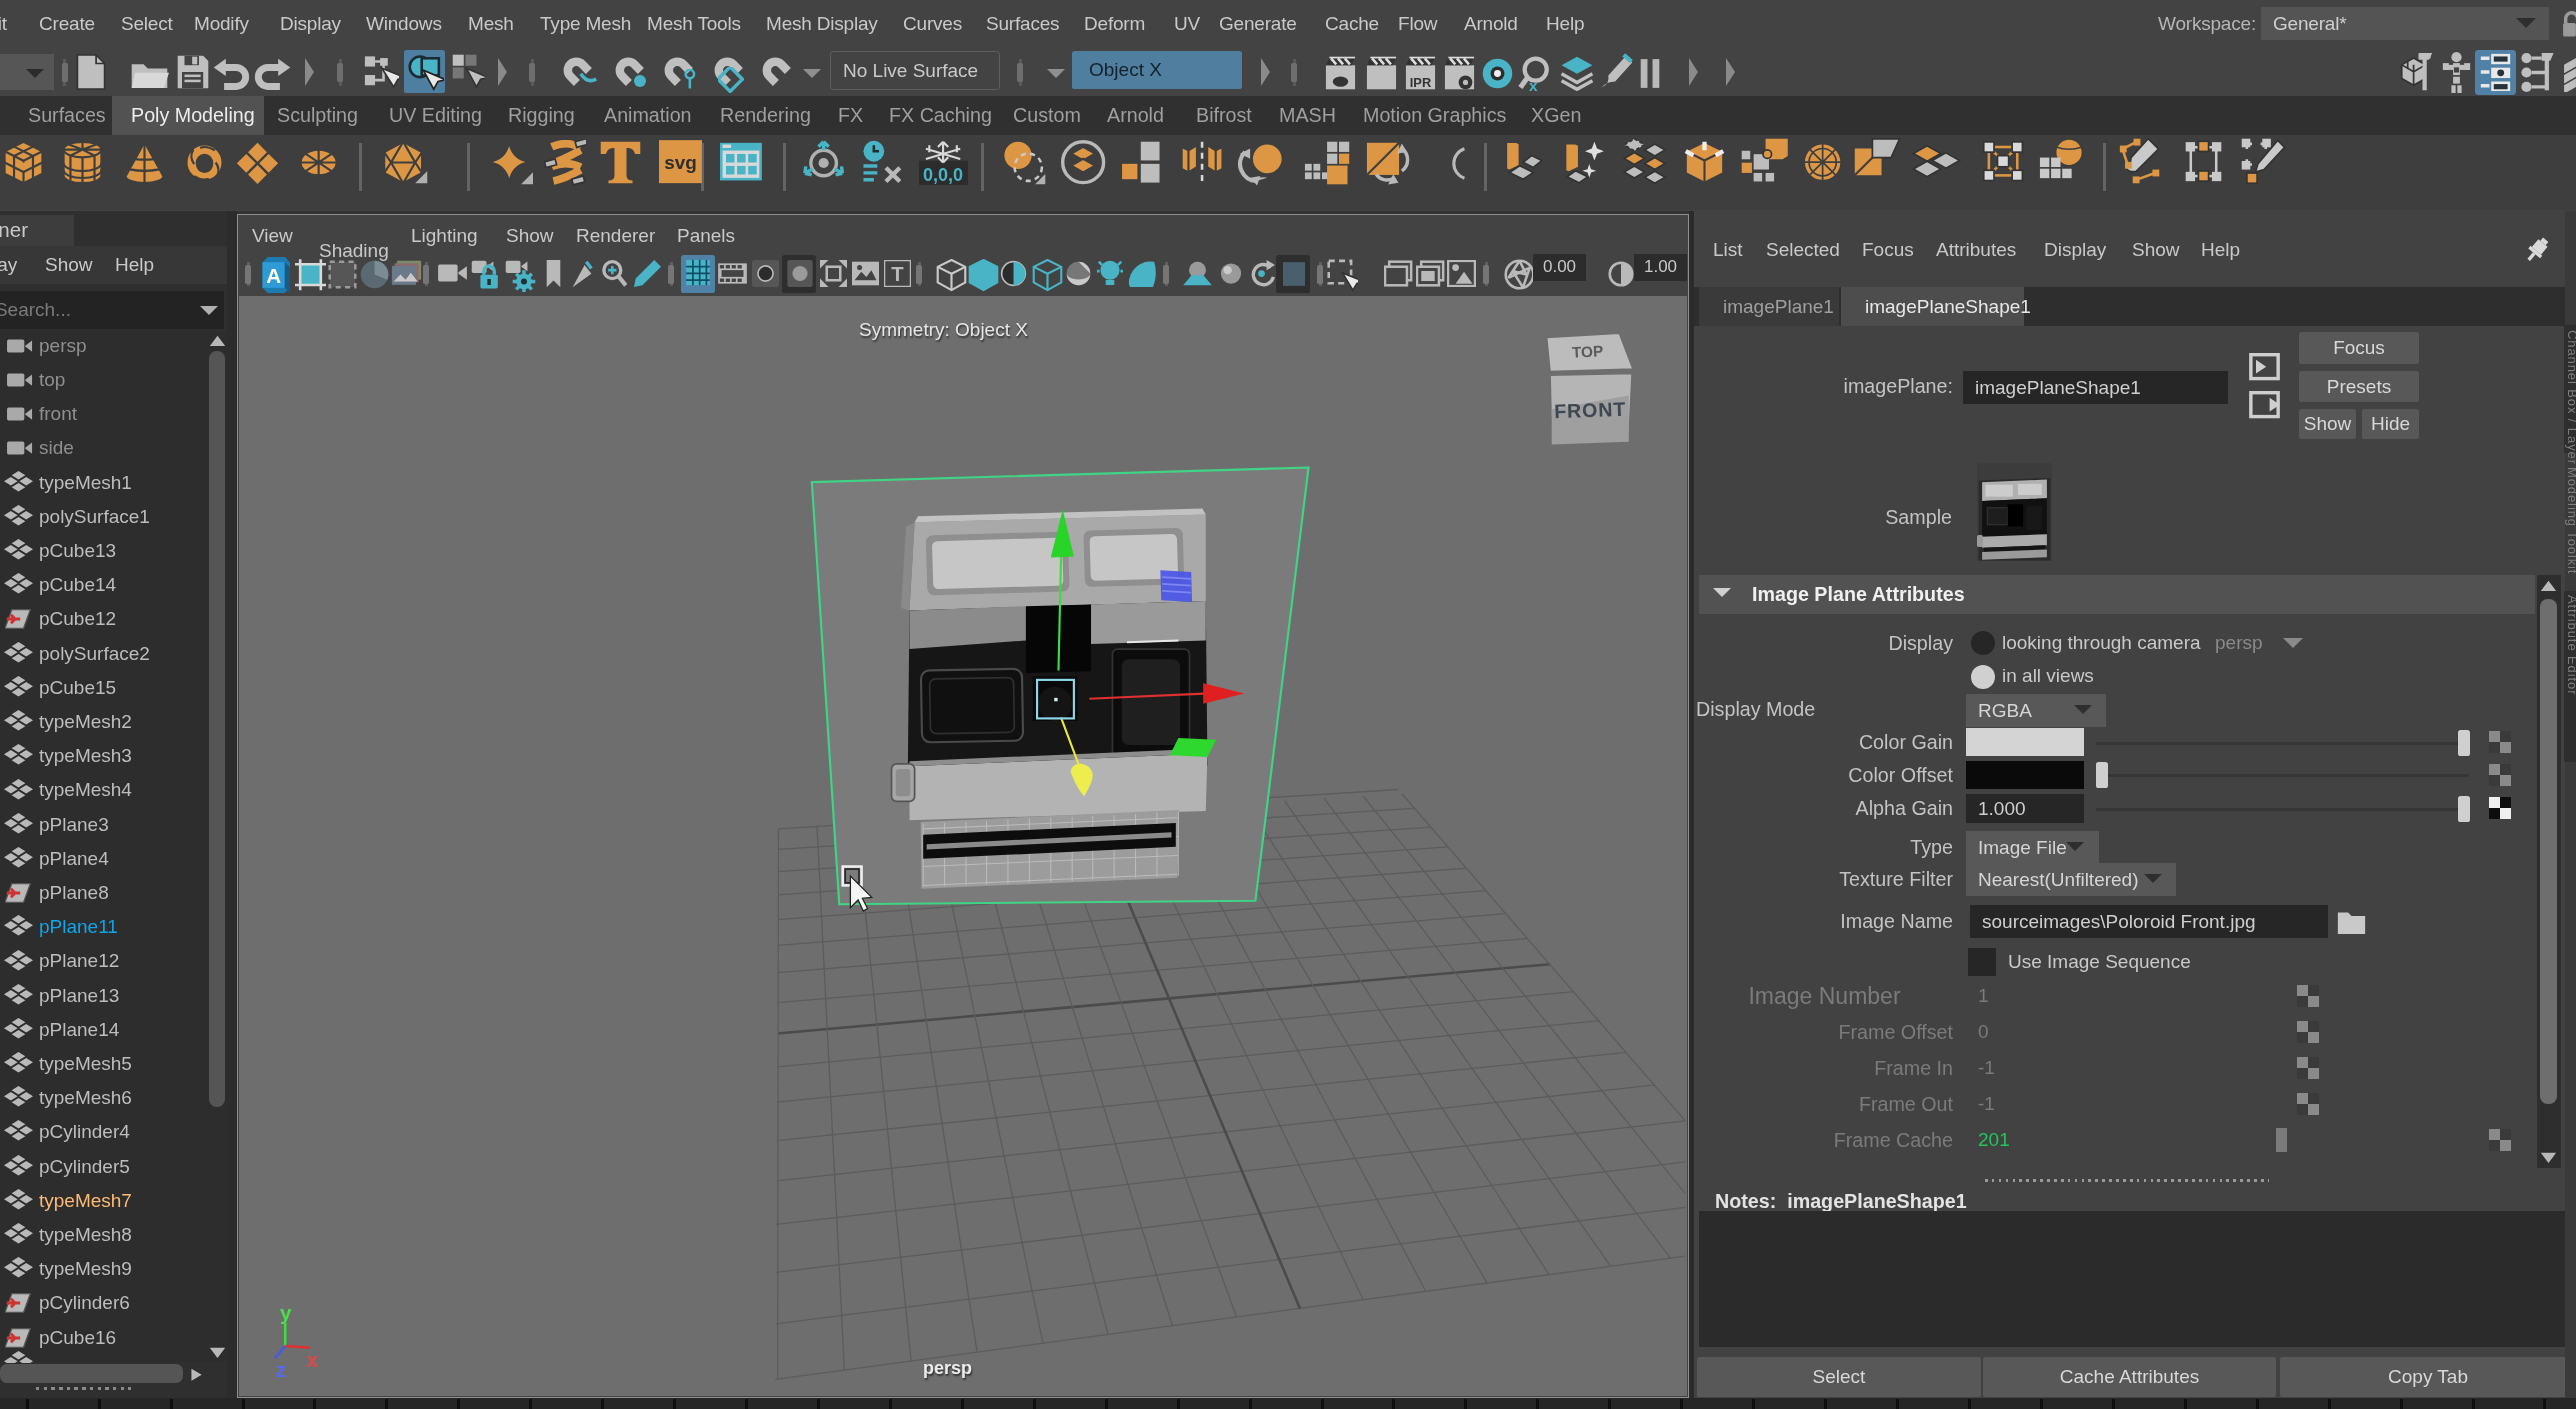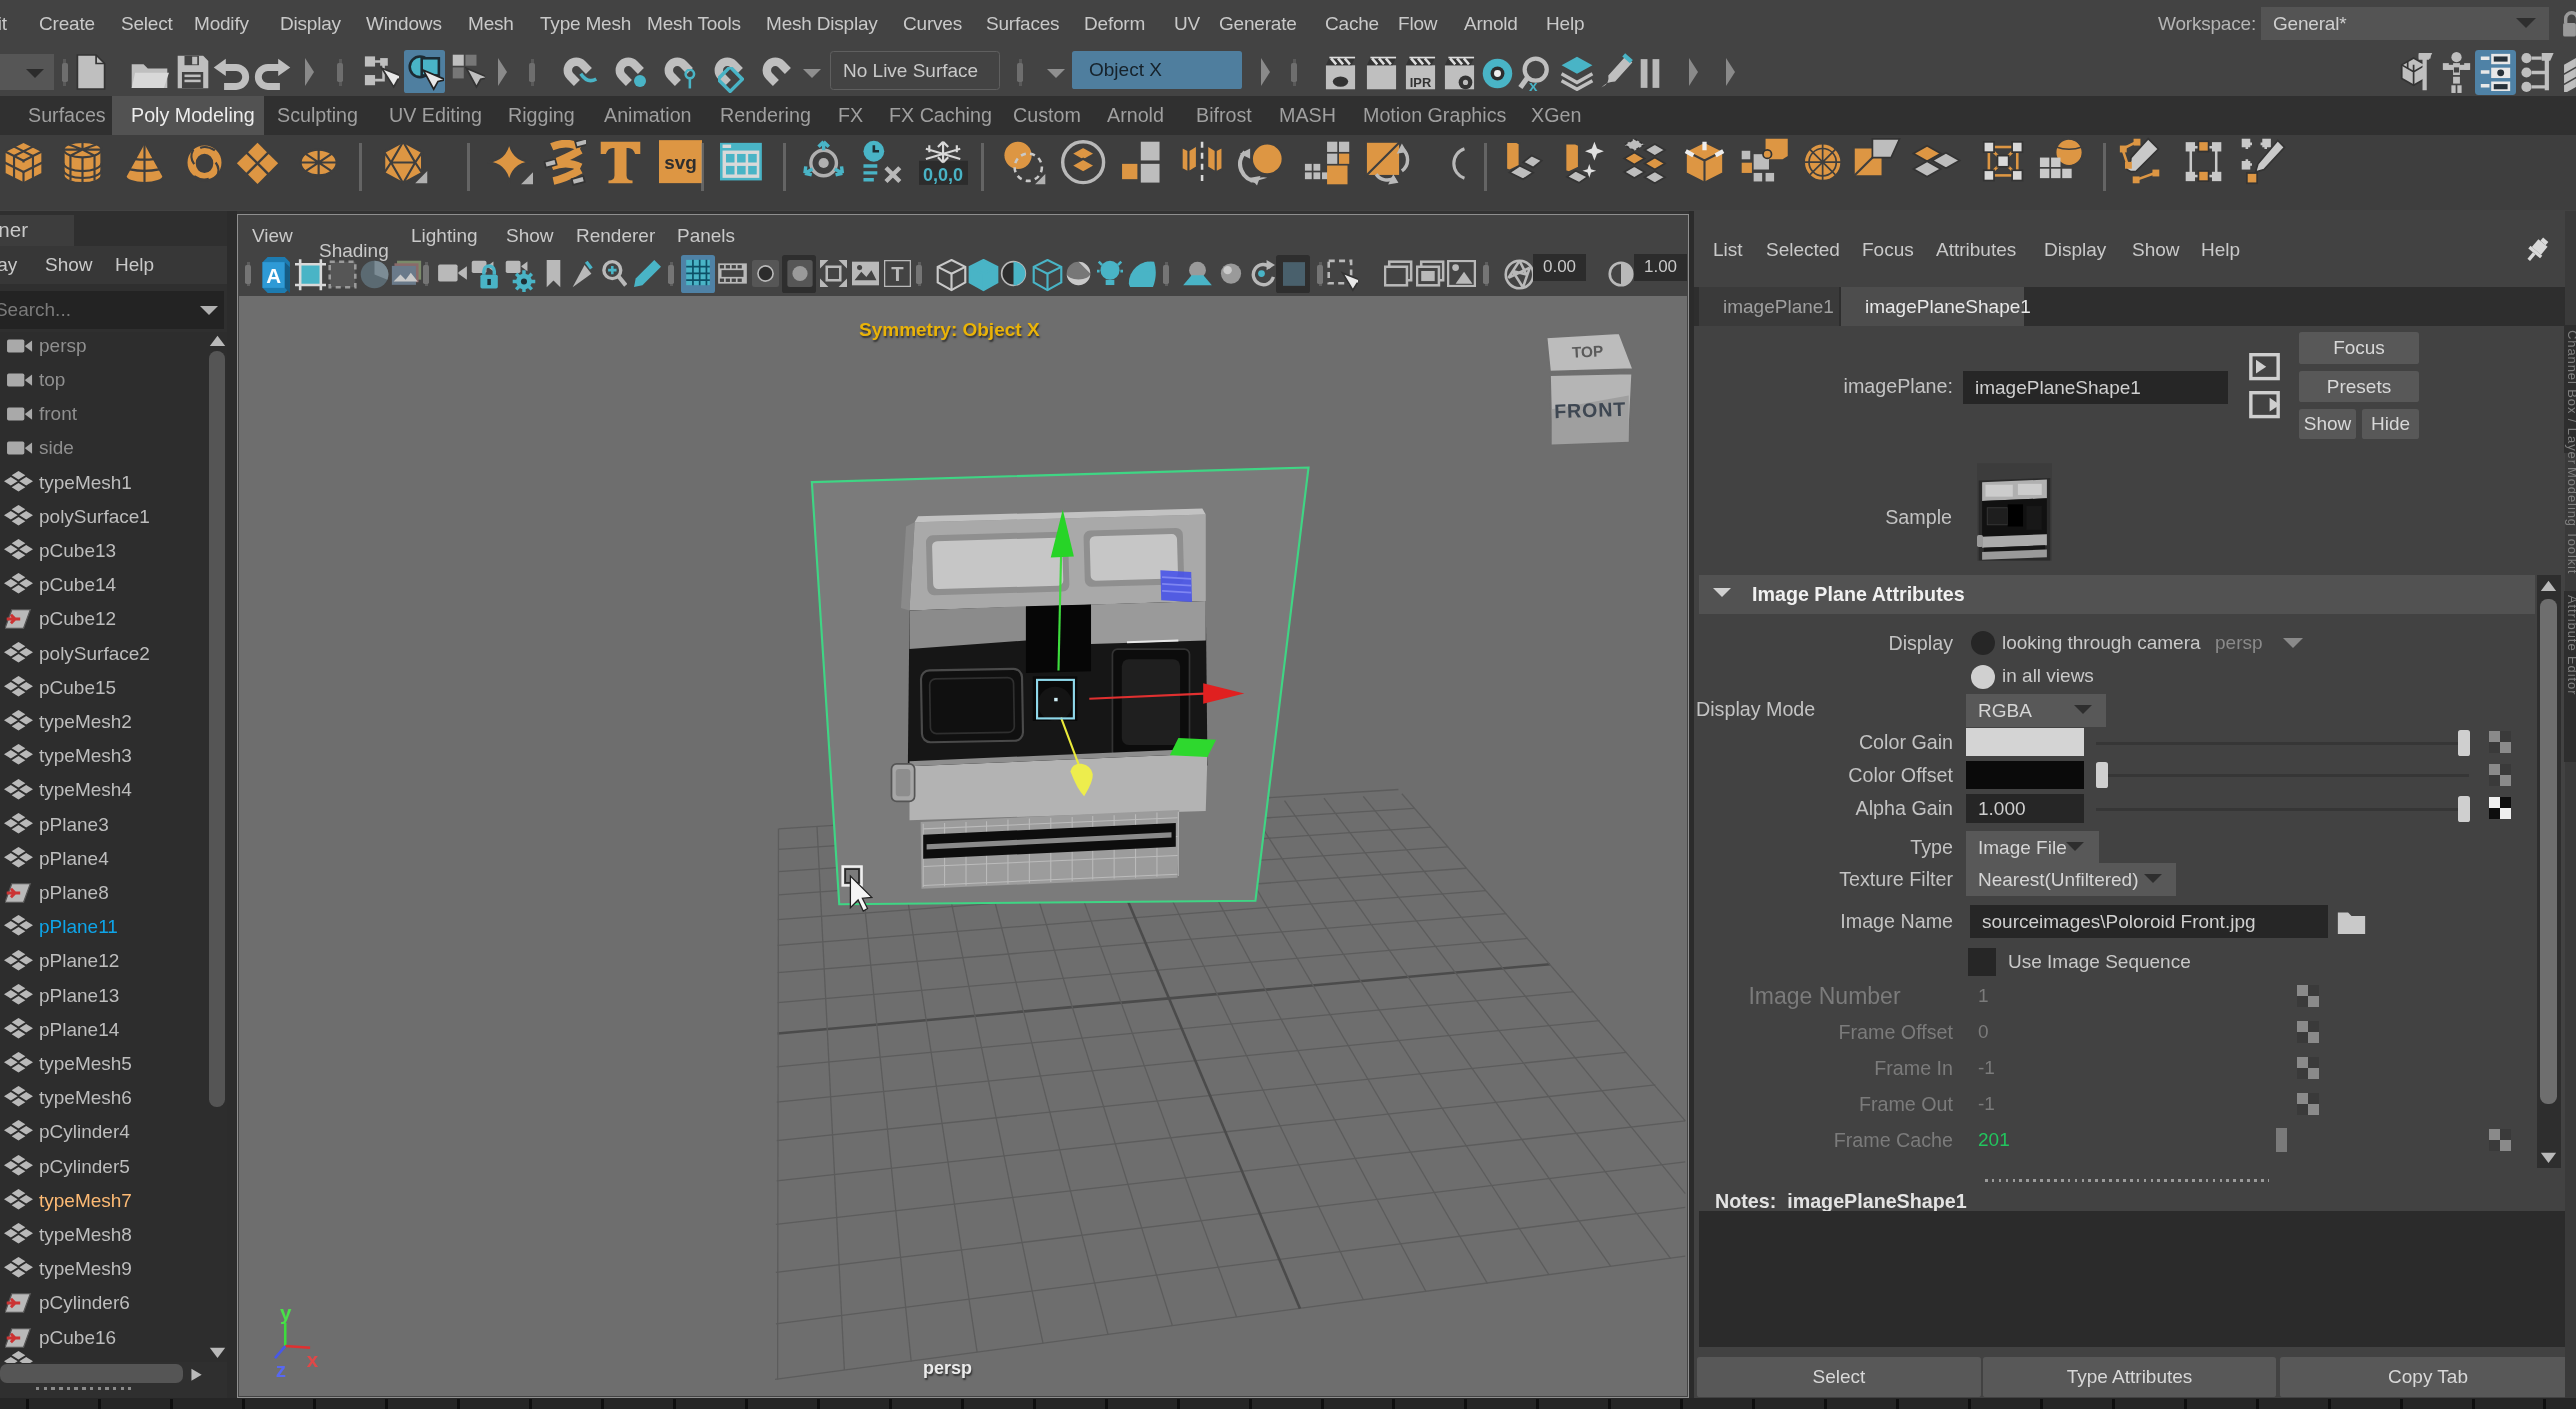--- a/index.html
+++ b/index.html
@@ -1275,21 +1275,21 @@
     <polygon points="1812,478 1902,462 1902,516 1812,519" fill="#9f9f9f"></polygon>
     <text x="1854" y="417" font-size="18" font-weight="bold" fill="#5a5a5a" text-anchor="middle" transform="rotate(-3 1854 411)" font-family="Liberation Sans">TOP</text>
     <text x="1857" y="487" font-size="23" font-weight="bold" fill="#3e4752" text-anchor="middle" transform="rotate(-2 1857 480)" font-family="Liberation Sans" letter-spacing="1">FRONT</text>
     <line x1="333" y1="1545" x2="333" y2="1572" stroke="#3ddd3d" stroke-width="3"></line>
     <line x1="333" y1="1572" x2="362" y2="1574" stroke="#e03030" stroke-width="3"></line>
     <line x1="333" y1="1572" x2="321" y2="1586" stroke="#4858e8" stroke-width="3"></line>
     <text x="327" y="1542" font-size="24" font-weight="bold" fill="#49e049" font-family="Liberation Sans">y</text>
     <text x="358" y="1596" font-size="24" font-weight="bold" fill="#e04848" font-family="Liberation Sans">x</text>
     <text x="322" y="1608" font-size="24" font-weight="bold" fill="#5868f0" font-family="Liberation Sans">z</text>
   </svg>
-<div class="abs" style="left:859px;top:319px;width:343px;font-size:19px;font-weight:bold;color:#eab308;text-shadow:0.9px 1.7px 1.7px #333">Symmetry: Object X</div>
+<div class="abs" style="left:859px;top:319px;width:343px;font-size:19px;font-weight:normal;color:#e5e5e5;text-shadow:0.9px 1.7px 1.7px #333">Symmetry: Object X</div>
 <div class="abs" style="left:923px;top:1358px;font-size:18px;font-weight:bold;color:#ececec;text-shadow:0.9px 1.7px 1.7px #333">persp</div>
 <div class="abs" style="left:1689px;top:211px;width:5.1px;height:1199px;background:#2b2b2b"></div>
 <div class="abs" style="left:1694px;top:211px;width:882px;height:1199px;background:#424242"></div>
 <div class="abs" style="left:1713px;top:230px;height:39px;line-height:39px;font-size:19px;color:#c9c9c9">List</div>
 <div class="abs" style="left:1766px;top:230px;height:39px;line-height:39px;font-size:19px;color:#c9c9c9">Selected</div>
 <div class="abs" style="left:1862px;top:230px;height:39px;line-height:39px;font-size:19px;color:#c9c9c9">Focus</div>
 <div class="abs" style="left:1936px;top:230px;height:39px;line-height:39px;font-size:19px;color:#c9c9c9">Attributes</div>
 <div class="abs" style="left:2044px;top:230px;height:39px;line-height:39px;font-size:19px;color:#c9c9c9">Display</div>
 <div class="abs" style="left:2132px;top:230px;height:39px;line-height:39px;font-size:19px;color:#c9c9c9">Show</div>
 <div class="abs" style="left:2201px;top:230px;height:39px;line-height:39px;font-size:19px;color:#c9c9c9">Help</div>
@@ -1439,21 +1439,21 @@
     <polygon points="10,2 19,14 1,14" fill="#b9b9b9"></polygon>
   </svg>
 <div class="abs" style="left:2540px;top:599px;width:17px;height:505px;background:#6e6e6e;border-radius:7.7px"></div>
 <svg class="abs" style="left:2540px;top:1151px" width="17" height="13.7" viewBox="0 0 20 16">
     <polygon points="10,14 19,2 1,2" fill="#b9b9b9"></polygon>
   </svg>
 <div class="abs" style="left:1985px;top:1179px;width:284px;height:2.6px;background-image:repeating-linear-gradient(90deg,#9a9a9a 0 2.6px,transparent 2.6px 6.9px)"></div>
 <div class="abs" style="left:1715px;top:1184px;height:34px;line-height:34px;font-size:19.7px;font-weight:bold;color:#e3e3e3">Notes:&nbsp;&nbsp;imagePlaneShape1</div>
 <div class="abs" style="left:1699px;top:1211px;width:874px;height:136px;background:#2b2b2b"></div>
 <div class="abs" style="left:1697px;top:1357px;width:284px;height:40px;background:#585858;border-radius:2.6px;text-align:center;line-height:40px;font-size:19px;color:#d8d8d8">Select</div>
-<div class="abs" style="left:1983px;top:1357px;width:293px;height:40px;background:#585858;border-radius:2.6px;text-align:center;line-height:40px;font-size:19px;color:#d8d8d8">Type Attributes</div>
+<div class="abs" style="left:1983px;top:1357px;width:293px;height:40px;background:#585858;border-radius:2.6px;text-align:center;line-height:40px;font-size:19px;color:#d8d8d8">Cache Attributes</div>
 <div class="abs" style="left:2280px;top:1357px;width:296px;height:40px;background:#585858;border-radius:2.6px;text-align:center;line-height:40px;font-size:19px;color:#d8d8d8">Copy Tab</div>
 <div class="abs" style="left:2565px;top:211px;width:11px;height:1187px;background:#3a3a3a"></div>
 <div class="abs" style="left:2564px;top:325px;width:12px;height:128px;background:#2e2e2e"></div>
 <div class="abs" style="left:2564px;top:591px;width:12px;height:171px;background:#2e2e2e"></div>
 <div class="abs" style="left:2563px;top:330px;width:17px;font-size:13px;color:#7e7e7e;writing-mode:vertical-rl;letter-spacing:0.9px">Channel Box / Layer</div>
 <div class="abs" style="left:2563px;top:467px;width:17px;font-size:13px;color:#7e7e7e;writing-mode:vertical-rl;letter-spacing:0.9px">Modeling Toolkit</div>
 <div class="abs" style="left:2563px;top:595px;width:17px;font-size:13px;color:#7e7e7e;writing-mode:vertical-rl;letter-spacing:0.9px">Attribute Editor</div>
 <div class="abs" style="left:0;top:1398px;width:2576px;height:12px;background:#262626"></div>
 <div class="abs" style="left:26px;top:1399px;width:3.4px;height:10.3px;background:#0f0f0f"></div>
 <div class="abs" style="left:98px;top:1399px;width:3.4px;height:10.3px;background:#0f0f0f"></div>

